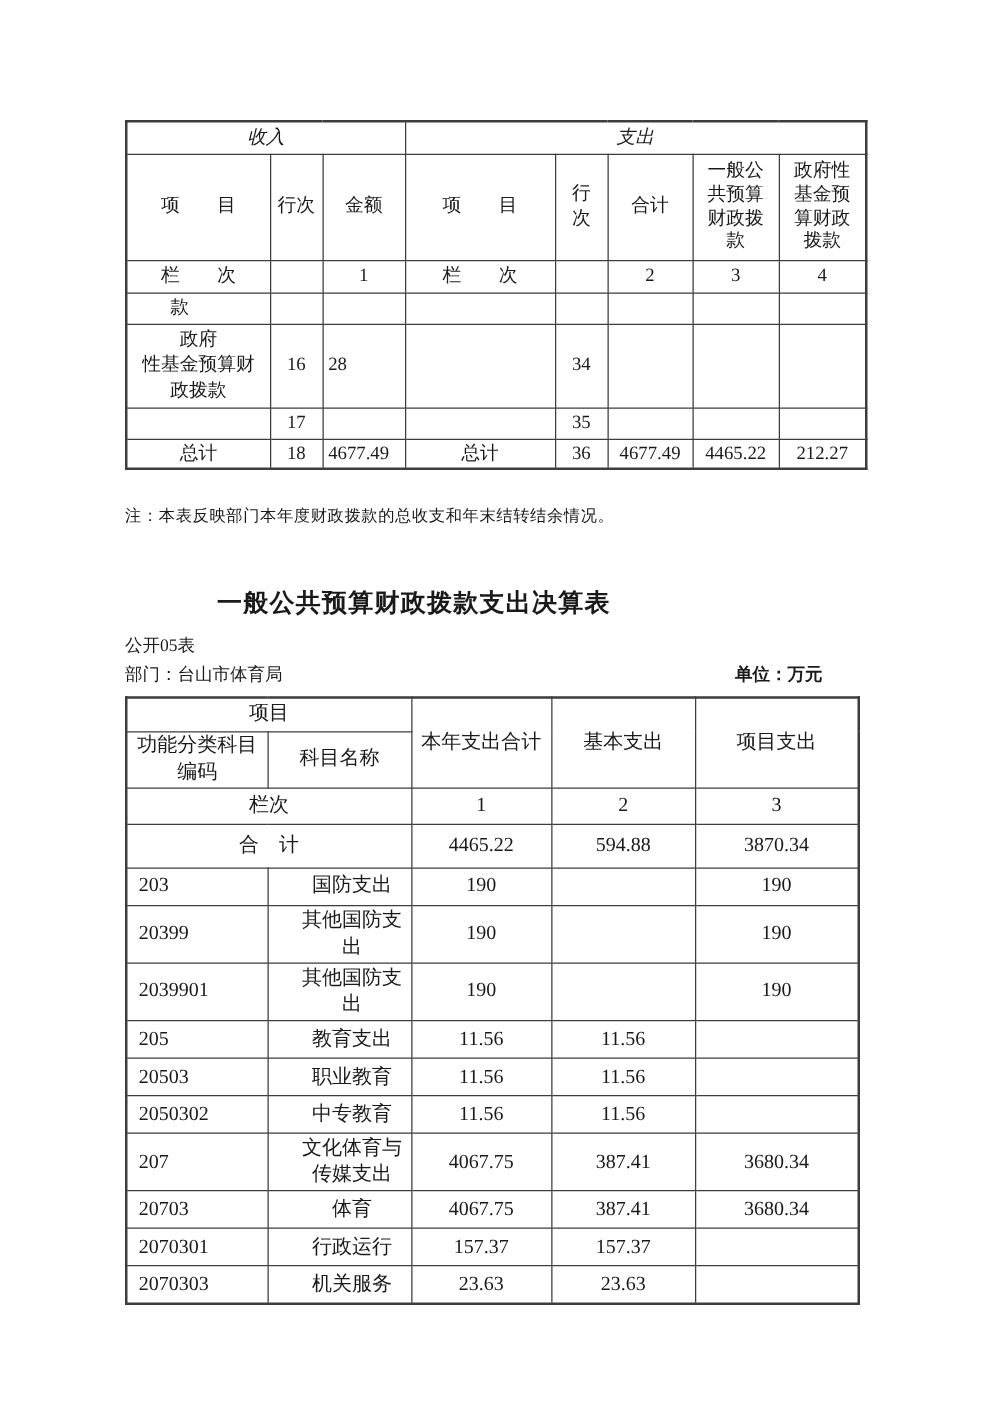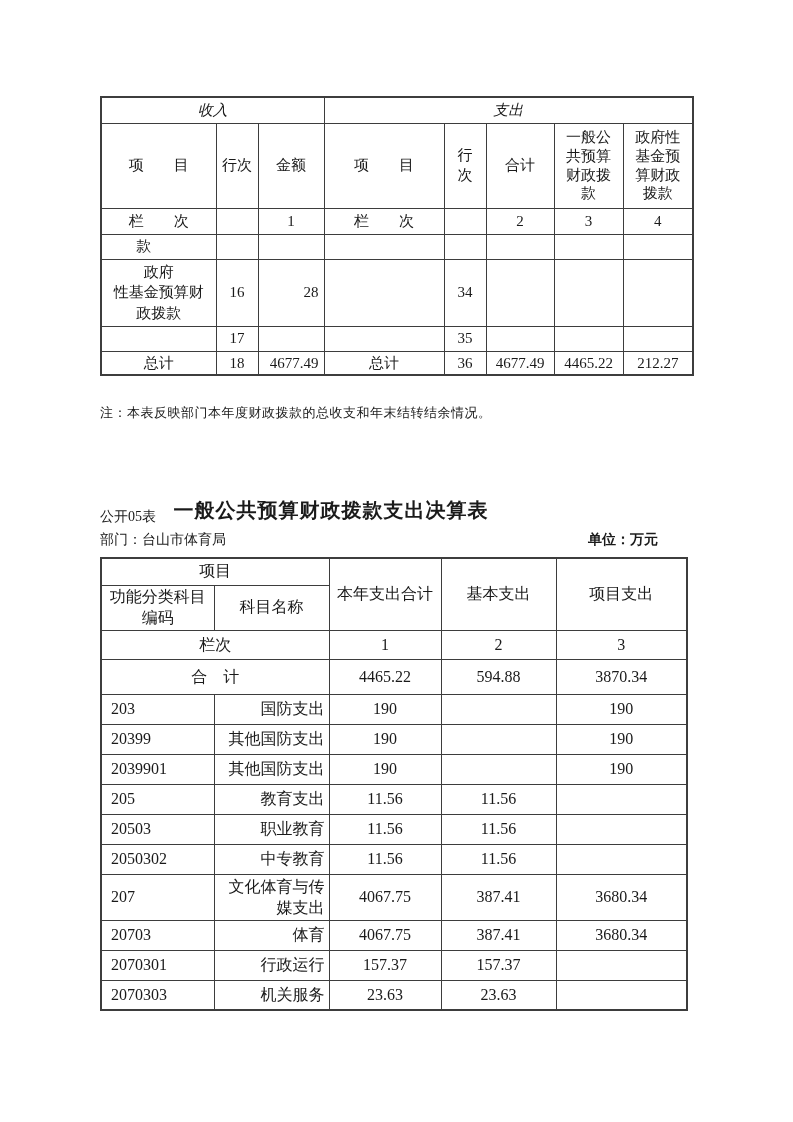--- a/index.html
+++ b/index.html
@@ -20,54 +20,53 @@
     vertical-align: middle;
     overflow: hidden;
     line-height: 1.35;
   }
 
   
   .t1 { position: absolute; left: 100px; top: 96px; width: 592px; border: 2px solid #3d3d3d; }
   .t1 .group { text-align: center; font-size: 15px; font-style: italic; }
   .t1 .hc { text-align: center; white-space: pre-line; line-height: 1.3; }
   .t1 .c { text-align: center; }
-  .t1 .r { text-align: right; padding-right: 5px; }
+  .t1 .r { text-align: left; padding-right: 5px; }
   .t1 .pre { white-space: pre-line; }
   .t1 .kuan { text-align: center; padding-right: 34px; }
   .t1 .tall4 { line-height: 1.25; }
 
   
   .note {
     position: absolute; left: 100px; top: 404px; width: 600px;
     font-size: 13px; letter-spacing: 0.5px;
   }
 
   
   .t2-title {
     position: absolute; left: 0px; top: 469px; width: 662px;
     text-align: center; font-size: 20px; font-weight: bold;
     letter-spacing: 1px;
-    margin-top: 28px;
   }
   .form-code {
     position: absolute; left: 100px; top: 508px; width: 586px;
     text-align: left; font-size: 14px;
   }
   .meta-row {
     position: absolute; left: 100px; top: 531px; width: 586px;
     font-size: 14px; display: flex; justify-content: space-between;
   }
   .meta-row .unit { margin-right: 28px; font-weight: bold; }
 
   .t2 { position: absolute; left: 100px; top: 557px; width: 586px; border: 2px solid #3d3d3d; }
   .t2 td { font-size: 16px; }
   .t2 .hc { text-align: center; white-space: pre-line; line-height: 1.3; }
   .t2 .c { text-align: center; }
   .t2 .code { text-align: left; padding-left: 9px; }
-  .t2 .name { text-align: right; padding-left: 10px; padding-right: 4px; }
+  .t2 .name { text-align: center; padding-left: 24px; padding-right: 4px; }
 </style>
 </head>
 <body>
 
 <div class="page">
 
   <table class="t1">
     <colgroup>
       <col style="width:115px">
         <col style="width:42px">

